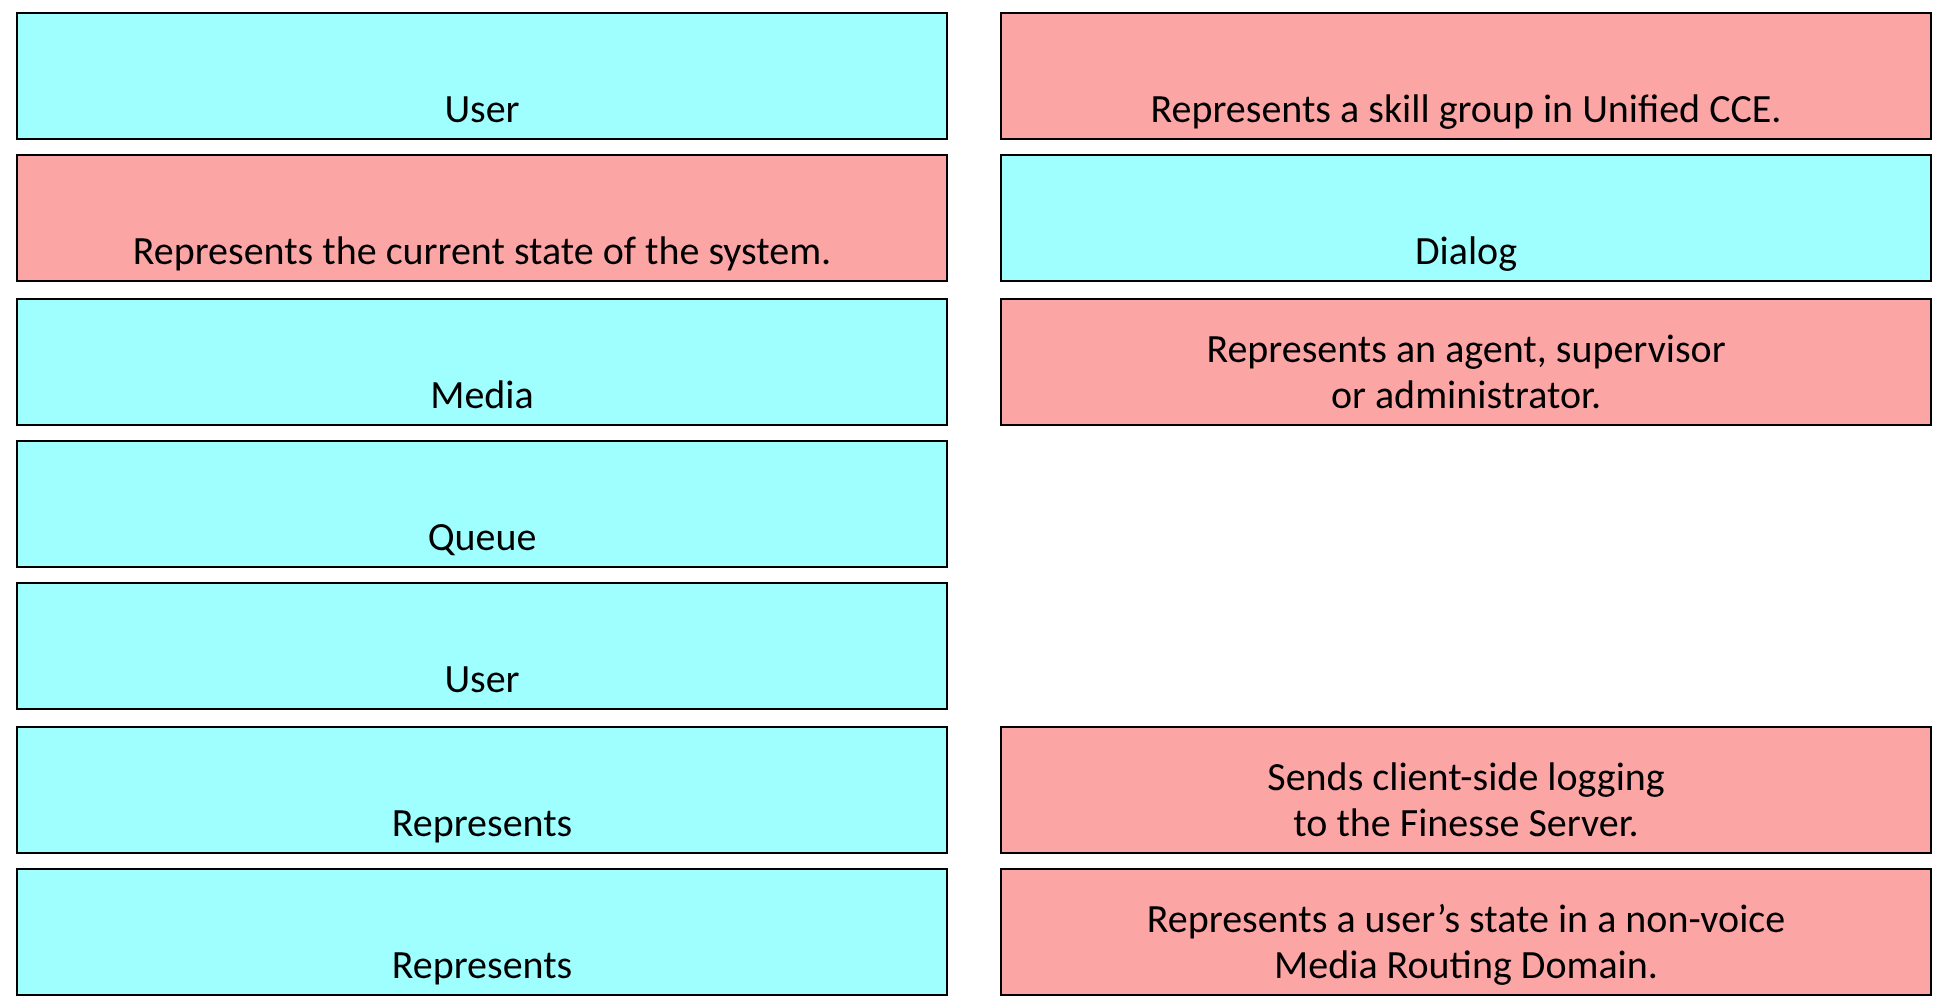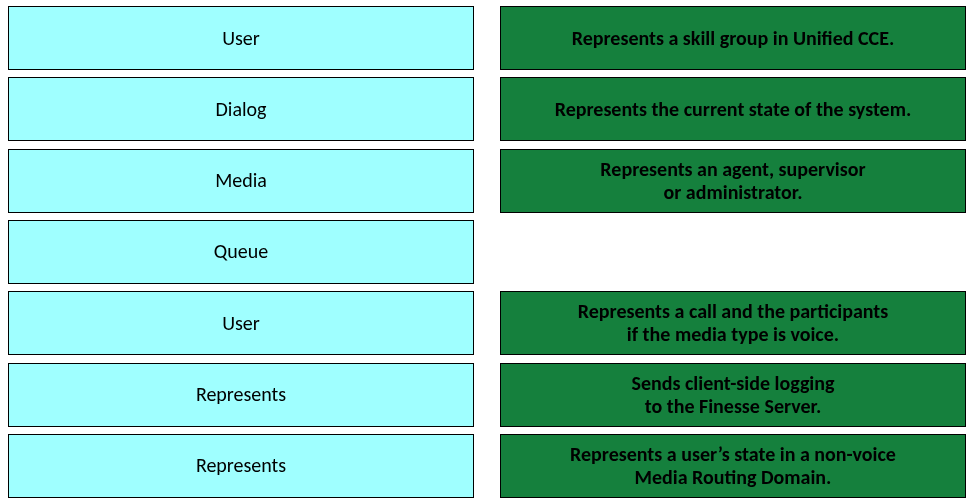--- a/index.html
+++ b/index.html
@@ -25,56 +25,55 @@
     display: flex;
     flex-direction: row;
     justify-content: space-between;
     align-items: stretch;
     height: 64px;
   }
   .cell {
     box-sizing: border-box;
     border: 1.5px solid #000;
     display: flex;
-    align-items: center;
+    align-items: flex-end;
     justify-content: center;
     text-align: center;
     line-height: 1.15;
     padding: 2px 0;
   }
   .left {
     width: 466px;
     background: #9FFFFF; 
   }
   .right {
     width: 466px;
-    background: #15803d; 
-    font-weight: bold;
+    background: #fca5a5; 
   }
 </style>
 </head>
 <body>
 
 <div class="grid">
 
   <div class="row">
     <div class="cell left">
       <span>User</span>
     </div>
     <div class="cell right">
       <span>Represents a skill group in Unified CCE.</span>
     </div>
   </div>
 
   <div class="row">
+    <div class="cell right">
+      <span>Represents the current state of the system.</span>
+    </div>
     <div class="cell left">
       <span>Dialog</span>
-    </div>
-    <div class="cell right">
-      <span>Represents the current state of the system.</span>
     </div>
   </div>
 
   <div class="row">
     <div class="cell left">
       <span>Media</span>
     </div>
     <div class="cell right">
       <span>Represents an agent, supervisor<br>or administrator.</span>
     </div>
@@ -82,23 +81,20 @@
 
   <div class="row">
     <div class="cell left">
       <span>Queue</span>
     </div>
   </div>
 
   <div class="row">
     <div class="cell left">
       <span>User</span>
-    </div>
-    <div class="cell right">
-      <span>Represents a call and the participants<br>if the media type is voice.</span>
     </div>
   </div>
 
   <div class="row">
     <div class="cell left">
       <span>Represents</span>
     </div>
     <div class="cell right">
       <span>Sends client-side logging<br>to the Finesse Server.</span>
     </div>

